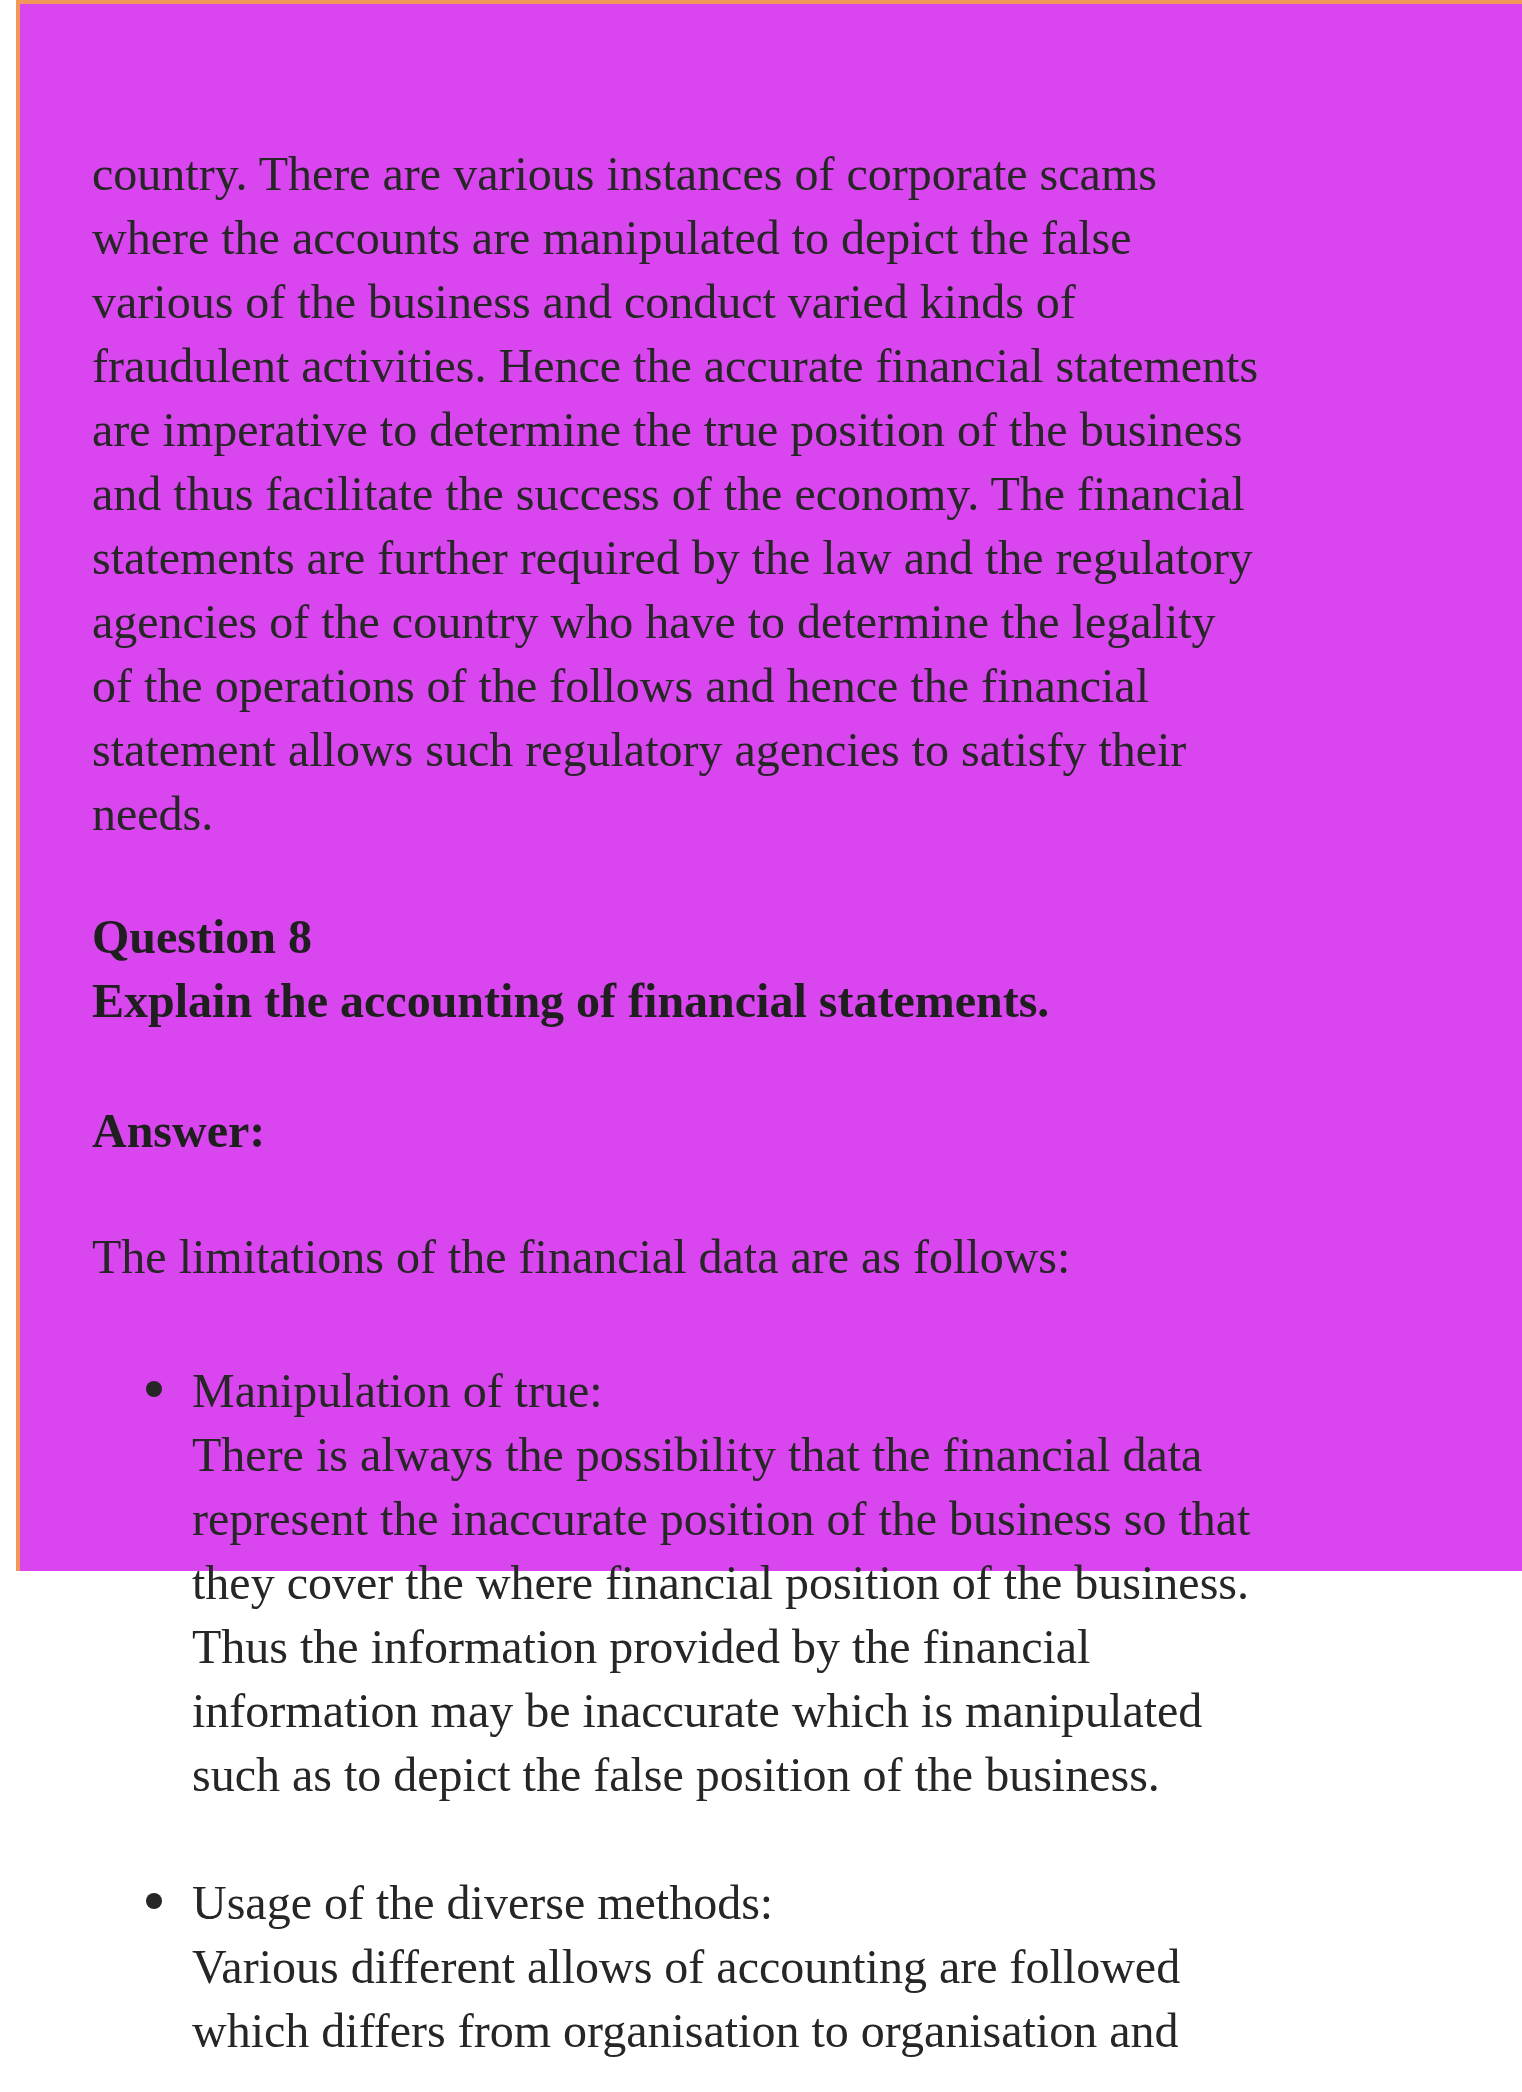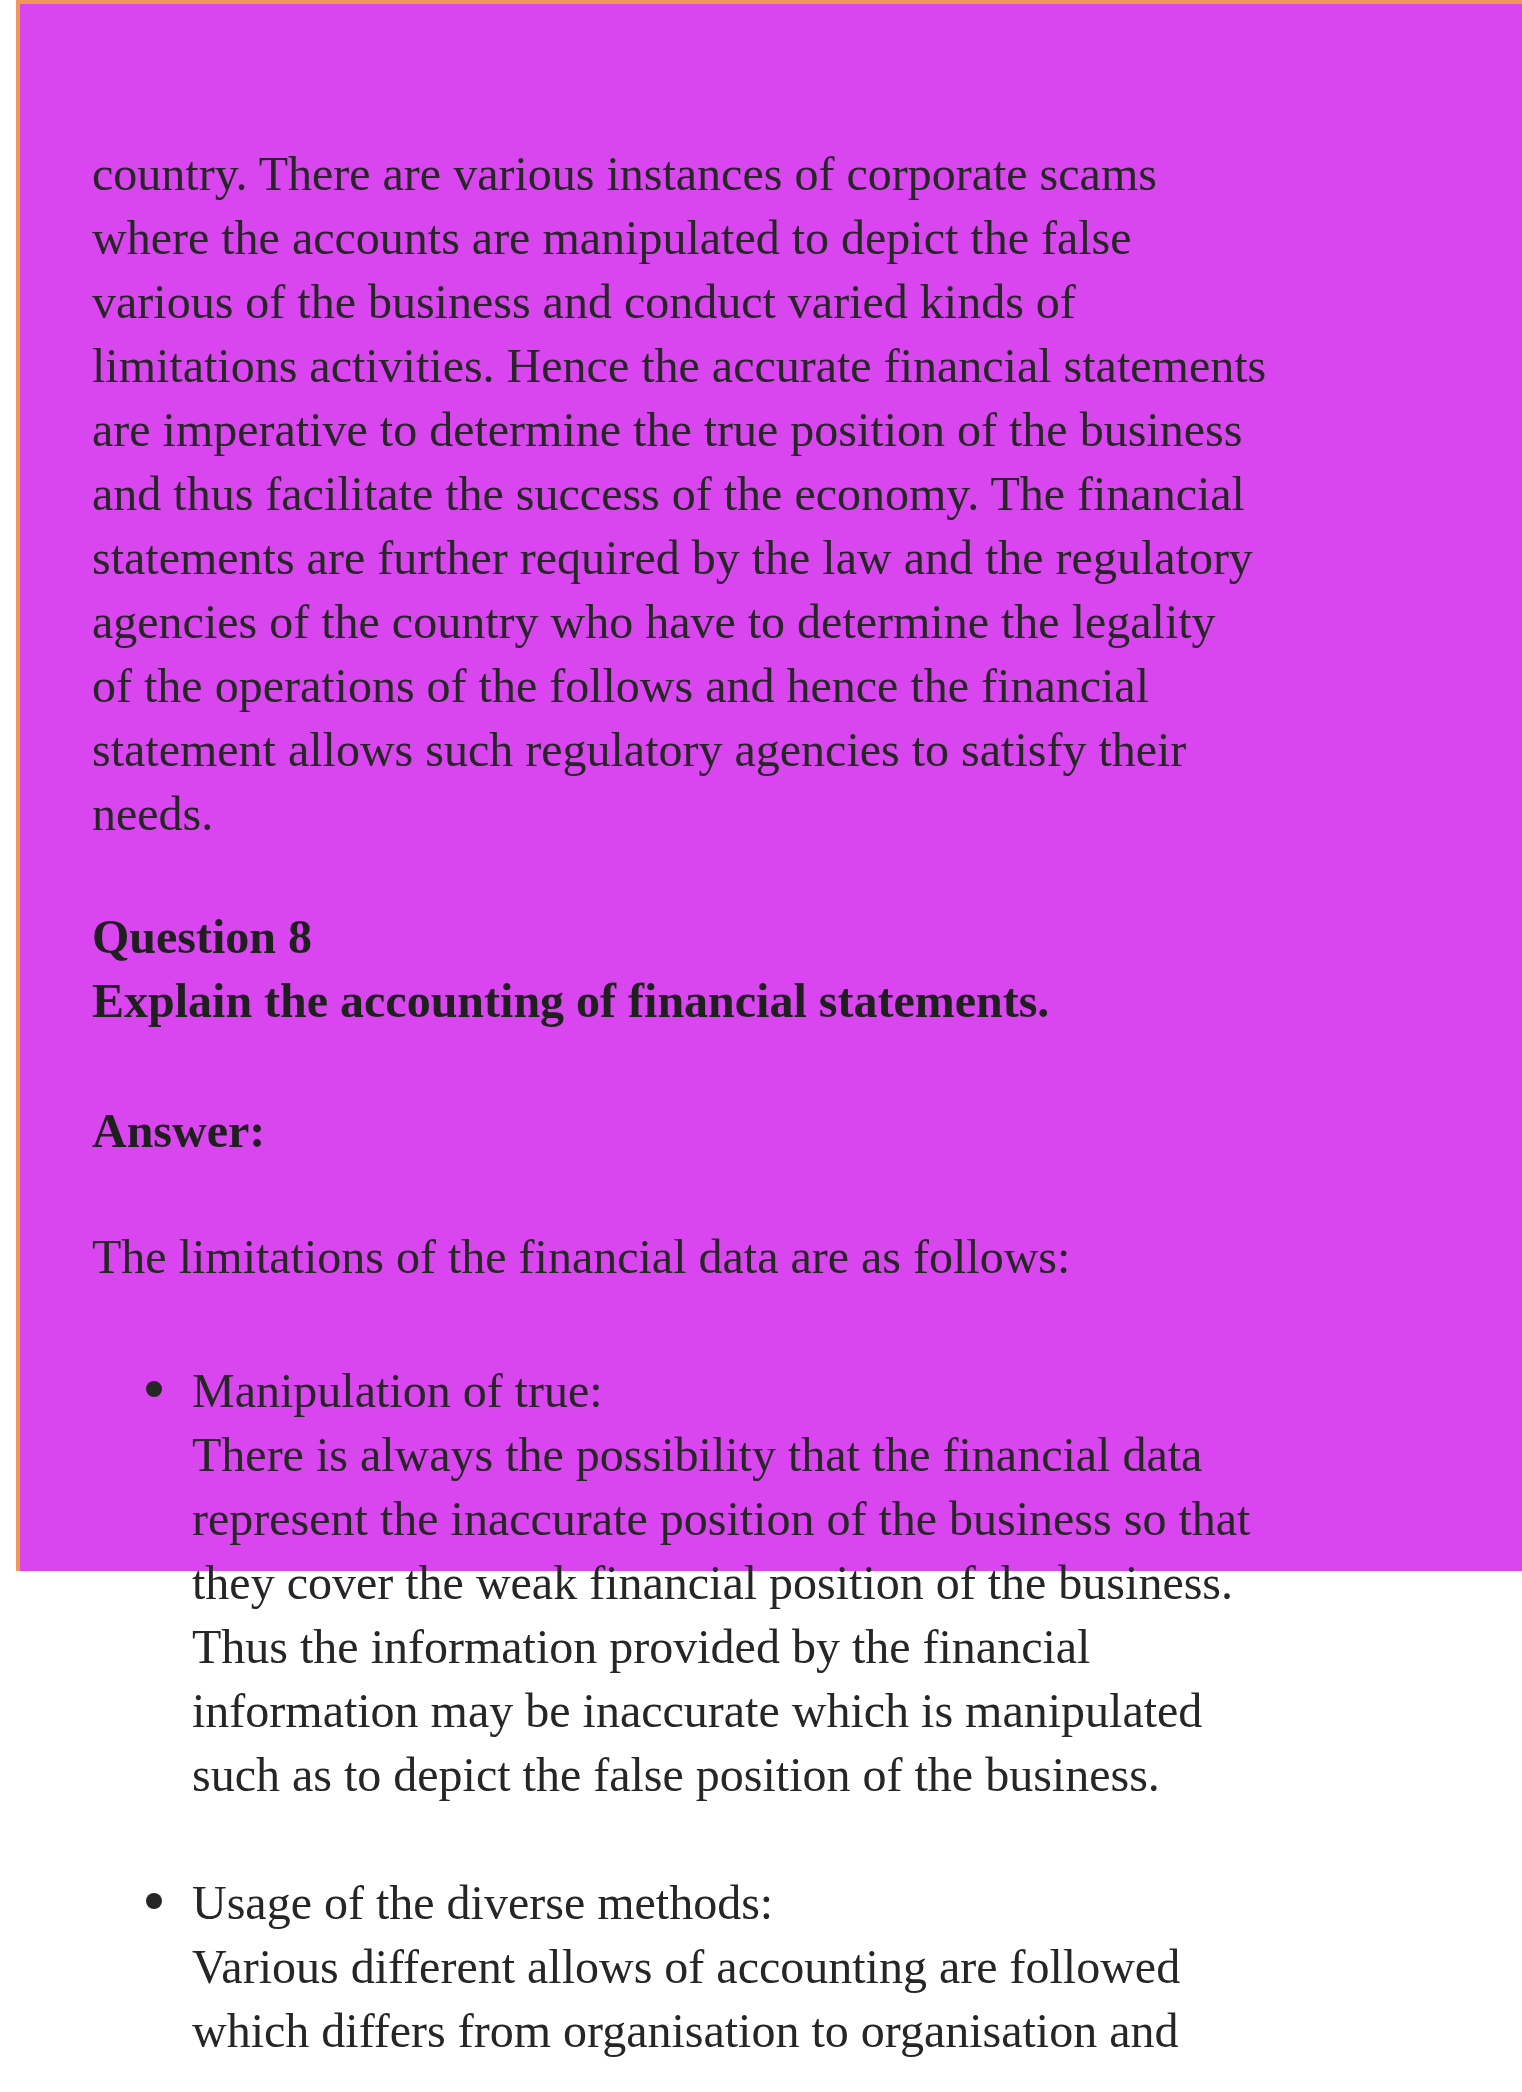--- a/index.html
+++ b/index.html
@@ -59,21 +59,21 @@
 </head>
 <body>
 
 <div class="page-frame">
   <div class="content">
 
     <div>
       <div class="line" style="top:138px">country. There are various instances of corporate scams</div>
       <div class="line" style="top:202px">where the accounts are manipulated to depict the false</div>
       <div class="line" style="top:266px">various of the business and conduct varied kinds of</div>
-      <div class="line" style="top:330px">limitations activities. Hence the accurate financial statements</div>
+      <div class="line" style="top:330px">fraudulent activities. Hence the accurate financial statements</div>
       <div class="line" style="top:394px">are imperative to determine the true position of the business</div>
       <div class="line" style="top:458px">and thus facilitate the success of the economy. The financial</div>
       <div class="line" style="top:522px">statements are further required by the law and the regulatory</div>
       <div class="line" style="top:586px">agencies of the country who have to determine the legality</div>
       <div class="line" style="top:650px">of the operations of the follows and hence the financial</div>
       <div class="line" style="top:714px">statement allows such regulatory agencies to satisfy their</div>
       <div class="line" style="top:778px">needs.</div>
     </div>
 
     <div class="line bold" style="top:901px">Question 8</div>
@@ -81,21 +81,21 @@
 
     <div class="line bold" style="top:1095px">Answer:</div>
 
     <div class="line" style="top:1221px">The limitations of the financial data are as follows:</div>
 
     <div>
       <div class="bullet-dot" style="left:54px; top:1377px"></div>
       <div class="line indent" style="top:1355px">Manipulation of true:</div>
       <div class="line indent" style="top:1419px">There is always the possibility that the financial data</div>
       <div class="line indent" style="top:1483px">represent the inaccurate position of the business so that</div>
-      <div class="line indent" style="top:1547px">they cover the weak financial position of the business.</div>
+      <div class="line indent" style="top:1547px">they cover the where financial position of the business.</div>
       <div class="line indent" style="top:1611px">Thus the information provided by the financial</div>
       <div class="line indent" style="top:1675px">information may be inaccurate which is manipulated</div>
       <div class="line indent" style="top:1739px">such as to depict the false position of the business.</div>
     </div>
 
     <div>
       <div class="bullet-dot" style="left:54px; top:1889px"></div>
       <div class="line indent" style="top:1867px">Usage of the diverse methods:</div>
       <div class="line indent" style="top:1931px">Various different allows of accounting are followed</div>
       <div class="line indent" style="top:1995px">which differs from organisation to organisation and</div>

